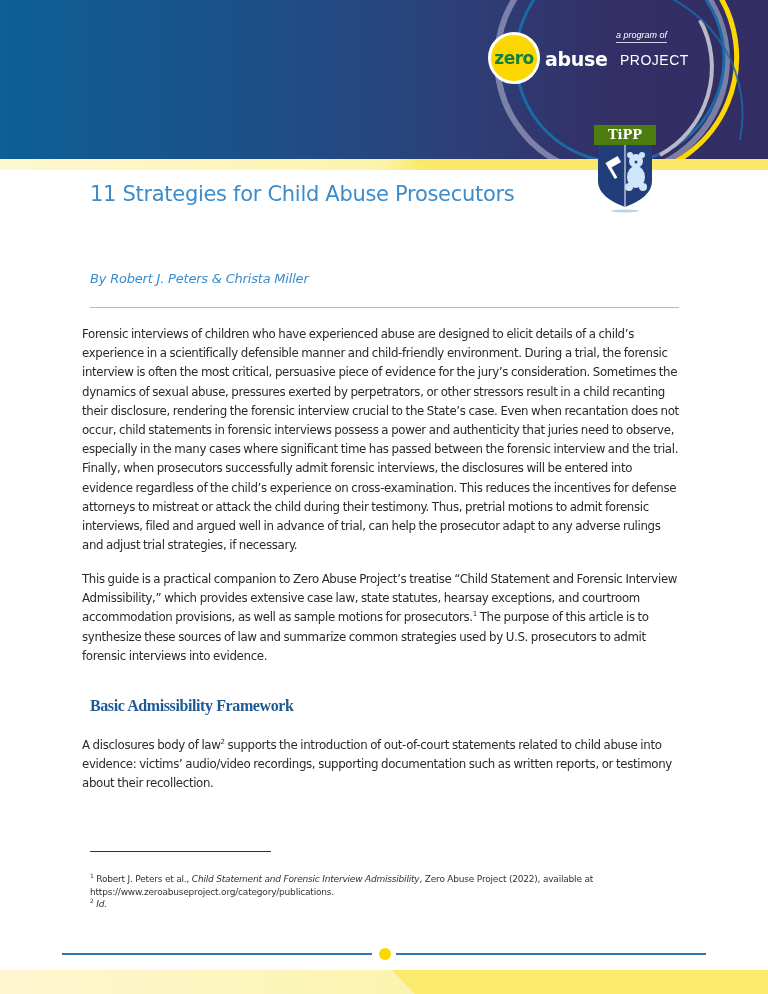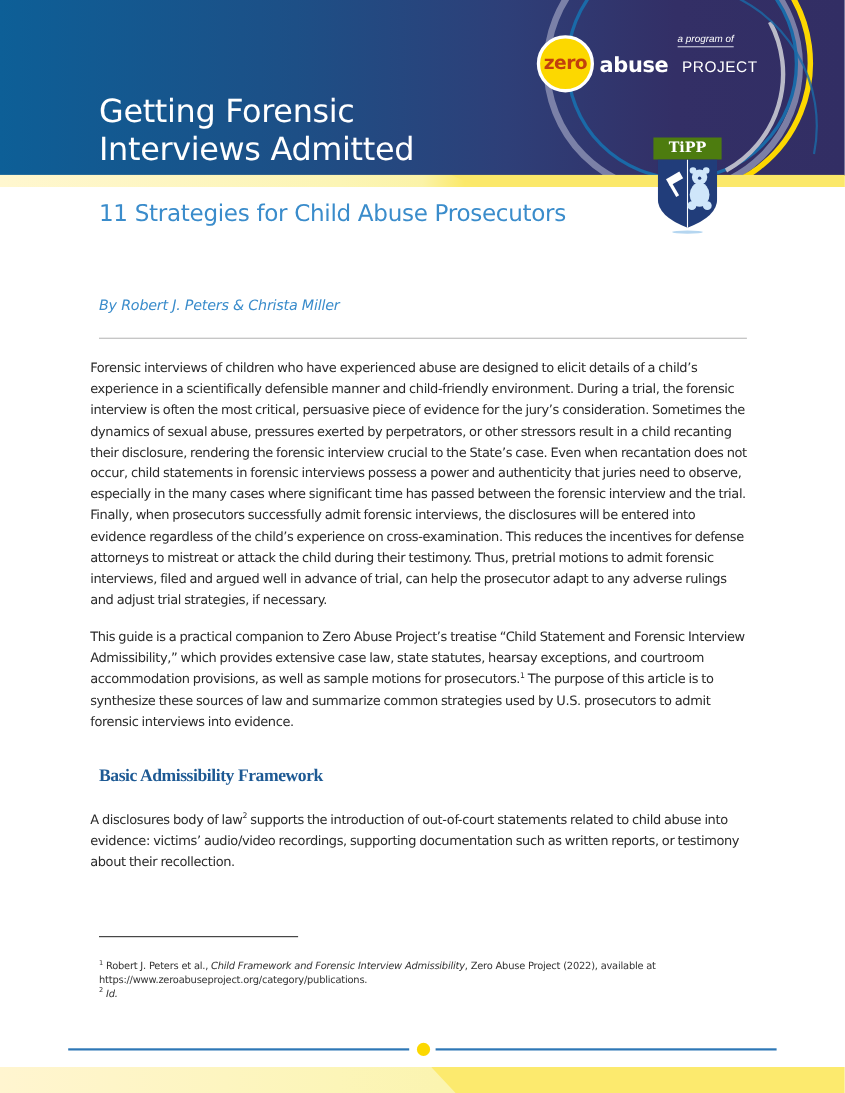--- a/index.html
+++ b/index.html
@@ -33,21 +33,21 @@
     position: absolute; left: 616px; top: 30px; color: #ffffff;
     font-size: 9px; font-style: italic; font-family: "Liberation Sans", sans-serif;
     border-bottom: 1px solid #d0d0e0; padding-bottom: 2px;
   }
   .logo-circle {
     position: absolute; left: 488px; top: 32px; width: 52px; height: 52px;
     border-radius: 50%; background: #fcd800; border: 3px solid #ffffff;
     display: flex; align-items: center; justify-content: center;
   }
   .logo-zero {
-    color: #c2410c; font-weight: bold; font-size: 17px; font-family: "DejaVu Sans", sans-serif;
+    color: #15803d; font-weight: bold; font-size: 17px; font-family: "DejaVu Sans", sans-serif;
     letter-spacing: -0.5px;
   }
   .logo-abuse {
     position: absolute; left: 545px; top: 48px; color: #ffffff;
     font-weight: bold; font-size: 19px; font-family: "DejaVu Sans", sans-serif; letter-spacing: -0.3px;
   }
   .logo-project {
     position: absolute; left: 620px; top: 52px; color: #ffffff;
     font-size: 14px; font-family: "Liberation Sans", sans-serif; letter-spacing: 0.5px;
   }
@@ -116,24 +116,20 @@
 <body>
 
 <div class="header">
   <svg class="rings" width="768" height="160" viewBox="0 0 768 160">
     <circle cx="612" cy="60" r="115" fill="none" stroke="#8f93b5" stroke-width="6" opacity="0.8"></circle>
     <circle cx="620" cy="58" r="104" fill="none" stroke="#1a6aa8" stroke-width="3"></circle>
     <path d="M 716 -10 A 120 120 0 0 1 640 175" fill="none" stroke="#fcd800" stroke-width="5"></path>
     <path d="M 700 20 A 100 100 0 0 1 660 155" fill="none" stroke="#b9b9c7" stroke-width="4"></path>
     <path d="M 650 -10 A 130 130 0 0 1 740 140" fill="none" stroke="#1a6aa8" stroke-width="2" opacity="0.8"></path>
   </svg>
-  <div class="title">
-    <span>Getting Forensic</span>
-    <span>Interviews Admitted</span>
-  </div>
   <div class="logo-program">a program of</div>
   <div class="logo-circle">
     <span class="logo-zero">zero</span>
   </div>
   <div class="logo-abuse">abuse</div>
   <div class="logo-project">PROJECT</div>
 </div>
 
 <div class="stripe"></div>
 <div class="stripe-dark"></div>
@@ -168,21 +164,21 @@
 
 <h2 class="section-heading">Basic Admissibility Framework</h2>
 
 <p class="body-text p3"><span>A disclosures body of law</span><sup>2</sup><span> supports the introduction of out-of-court statements related to child abuse into evidence: victims’ audio/video recordings, supporting documentation such as written reports, or testimony about their recollection.</span></p>
 
 <div class="fn-rule"></div>
 
 <div class="footnotes">
   <div>
     <sup>1</sup>
-    <span>Robert J. Peters et al., </span><i>Child Framework and Forensic Interview Admissibility</i><span>, Zero Abuse Project (2022), available at https://www.zeroabuseproject.org/category/publications.</span>
+    <span>Robert J. Peters et al., </span><i>Child Statement and Forensic Interview Admissibility</i><span>, Zero Abuse Project (2022), available at https://www.zeroabuseproject.org/category/publications.</span>
   </div>
   <div>
     <sup>2</sup>
     <i>Id.</i>
   </div>
 </div>
 
 <div class="footer-line-left"></div>
 <div class="footer-dot"></div>
 <div class="footer-line-right"></div>

